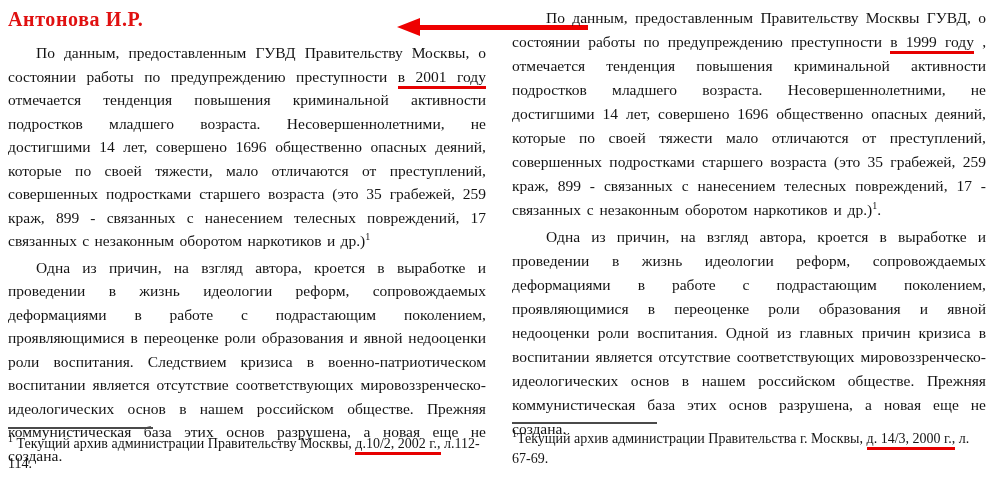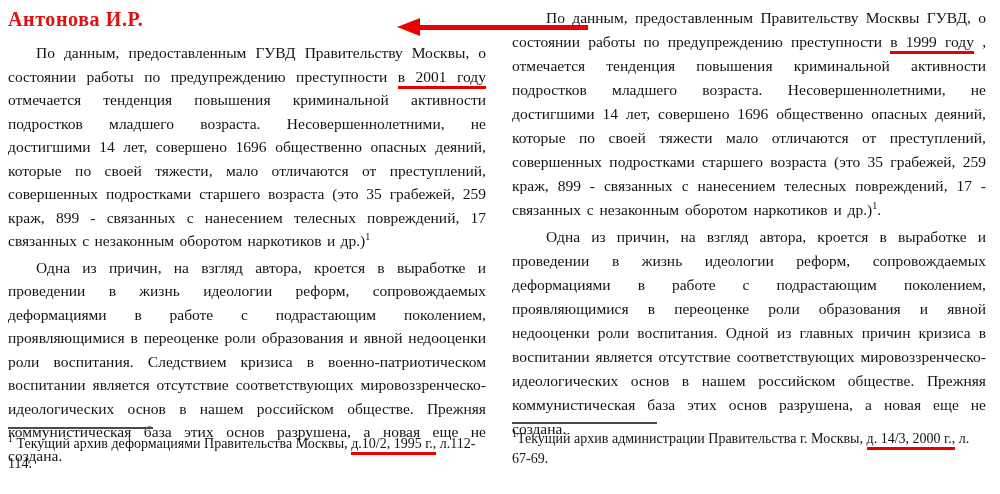--- a/index.html
+++ b/index.html
@@ -83,21 +83,21 @@
 
   <div class="col col-left">
     <h2 class="doc-title">Антонова И.Р.</h2>
 
     <p class="body-par par-1"><span>По данным, предоставленным ГУВД Правительству Москвы, о состоянии работы по предупреждению преступности </span><span class="red-underline">в 2001 году</span><span> отмечается тенденция повышения криминальной активности подростков младшего возраста. Несовершеннолетними, не достигшими 14 лет, совершено 1696 общественно опасных деяний, которые по своей тяжести, мало отличаются от преступлений, совершенных подростками старшего возраста (это 35 грабежей, 259 краж, 899 - связанных с нанесением телесных повреждений, 17 связанных с незаконным оборотом наркотиков и др.)</span><sup class="fn-ref">1</sup><span></span></p>
 
     <p class="body-par par-2">Одна из причин, на взгляд автора, кроется в выработке и проведении в жизнь идеологии реформ, сопровождаемых деформациями в работе с подрастающим поколением, проявляющимися в переоценке роли образования и явной недооценки роли воспитания. Следствием кризиса в военно-патриотическом воспитании является отсутствие соответствующих мировоззренческо-идеологических основ в нашем российском обществе. Прежняя коммунистическая база этих основ разрушена, а новая еще не создана.</p>
 
     <div class="footnote-block">
       <div class="fn-rule"></div>
-      <p class="fn-text"><sup class="fn-ref">1</sup><span> Текущий архив деформациями Правительства Москвы, </span><span class="red-underline">д.10/2, 1995 г.,</span><span> л.112-114.</span></p>
+      <p class="fn-text"><sup class="fn-ref">1</sup><span> Текущий архив администрации Правительству Москвы, </span><span class="red-underline">д.10/2, 2002 г.,</span><span> л.112-114.</span></p>
     </div>
   </div>
 
   <div class="col col-right">
 
     <p class="body-par par-1"><span>По данным, предоставленным Правительству Москвы ГУВД, о состоянии работы по предупреждению преступности </span><span class="red-underline">в 1999 году</span><span> , отмечается тенденция повышения криминальной активности подростков младшего возраста. Несовершеннолетними, не достигшими 14 лет, совершено 1696 общественно опасных деяний, которые по своей тяжести мало отличаются от преступлений, совершенных подростками старшего возраста (это 35 грабежей, 259 краж, 899 - связанных с нанесением телесных повреждений, 17 - связанных с незаконным оборотом наркотиков и др.)</span><sup class="fn-ref">1</sup><span>.</span></p>
 
     <p class="body-par par-2">Одна из причин, на взгляд автора, кроется в выработке и проведении в жизнь идеологии реформ, сопровождаемых деформациями в работе с подрастающим поколением, проявляющимися в переоценке роли образования и явной недооценки роли воспитания. Одной из главных причин кризиса в воспитании является отсутствие соответствующих мировоззренческо-идеологических основ в нашем российском обществе. Прежняя коммунистическая база этих основ разрушена, а новая еще не создана.</p>
 
     <div class="footnote-block">

